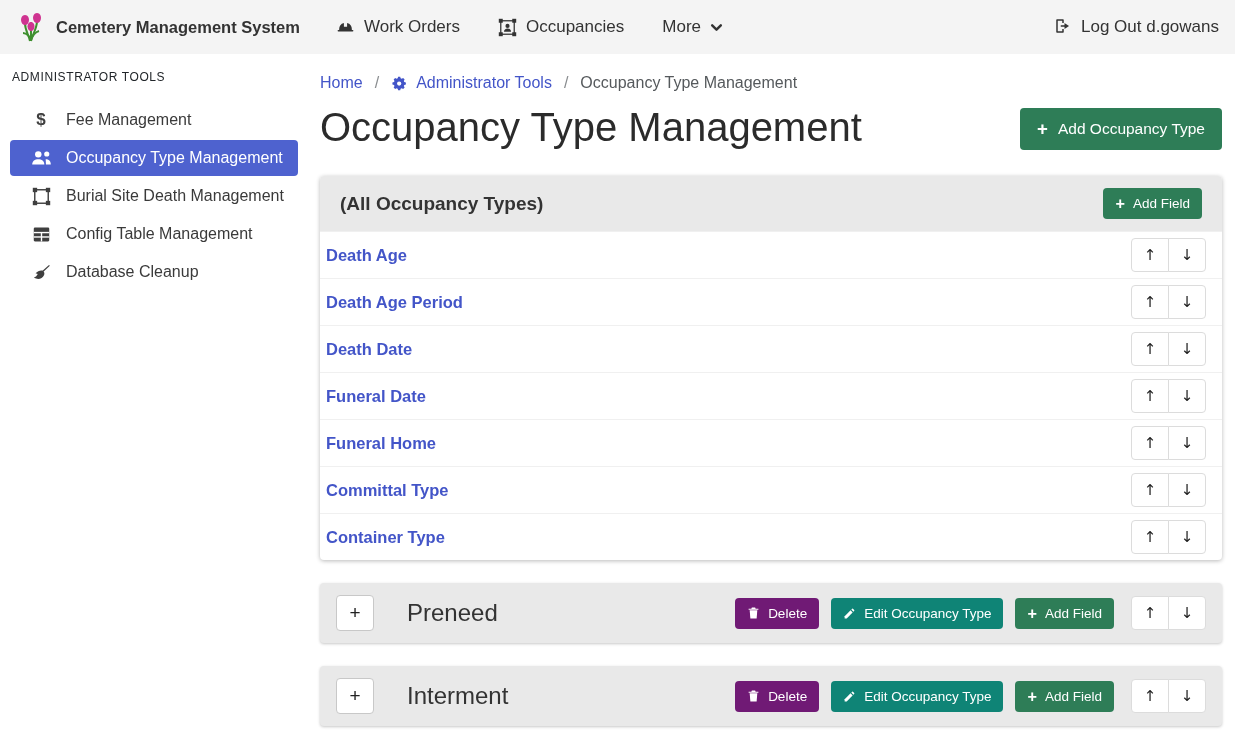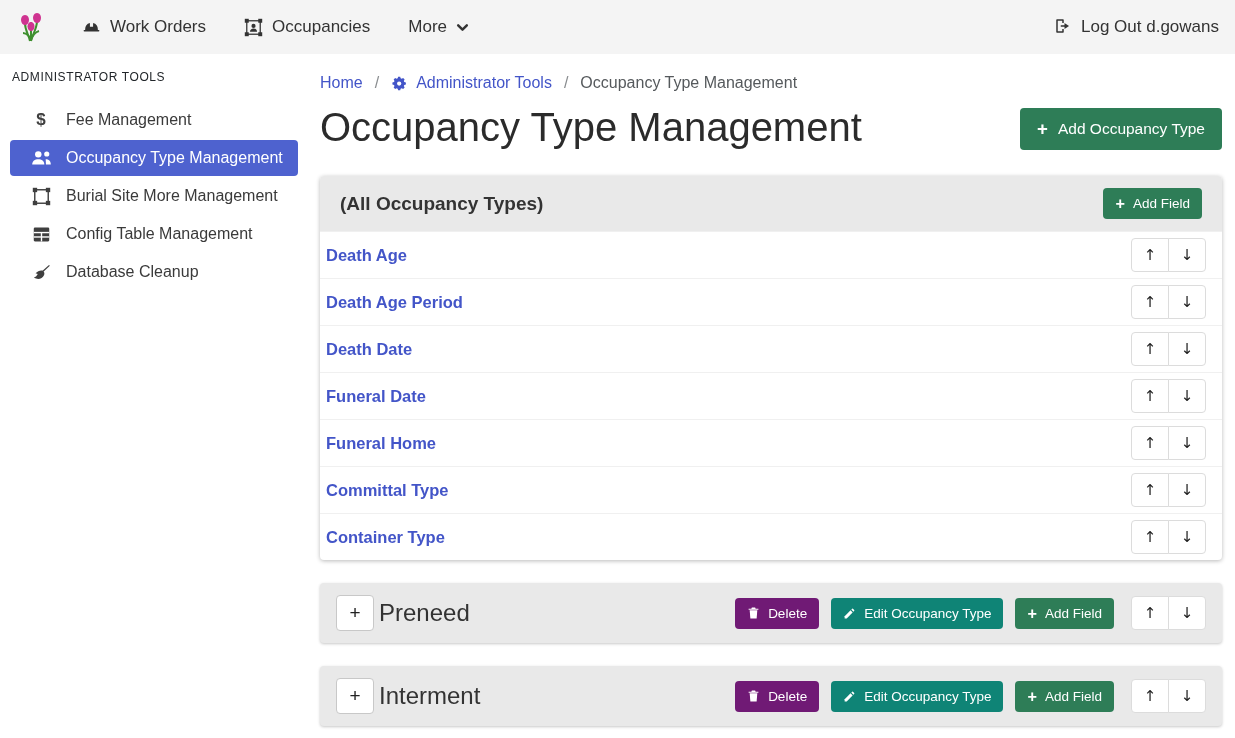--- a/index.html
+++ b/index.html
@@ -67,21 +67,21 @@
                font-size:15px; display:flex; align-items:center; justify-content:center;
                cursor:pointer; font-family:"DejaVu Sans",sans-serif; }
   .arrow-btn.up { border-radius:4px 0 0 4px; }
   .arrow-btn.down { border-radius:0 4px 4px 0; margin-left:-1px; }
 
   
   .section-bar { margin-top:23px; background:#e9e9e9; border-radius:4px; padding:12px 16px;
                  display:flex; align-items:center; box-shadow:0 1px 3px rgba(0,0,0,.22); }
   .expand-btn { width:38px; height:36px; background:#fff; border:1px solid #c8c8c8; border-radius:4px;
                 font-size:19px; color:#222; cursor:pointer; display:flex; align-items:center; justify-content:center; }
-  .section-title { font-size:24px; color:#333; margin-left:5px; flex:1; font-weight:400; }
+  .section-title { font-size:24px; color:#333; margin-left:33px; flex:1; font-weight:400; }
   .section-actions { display:flex; align-items:center; gap:12px; }
   .section-actions .arrow-group { margin-left:5px; }
 </style>
 </head>
 <body>
 
 <div class="navbar">
   <div class="brand">
     <span class="icn">
       <svg width="30" height="32" viewBox="0 0 30 32">
@@ -92,20 +92,21 @@
           <path d="M7 22 C11 22 14 26 15 29"></path>
           <path d="M23 20 C19 21 16 26 15 29"></path>
         </g>
         <g fill="#cf3390">
           <path d="M9 4c-3 0-4 3-4 5 0 3 2 5 4 5 2 0 4-2 4-5 0-2-1-5-4-5z"></path>
           <path d="M21 2c-3 0-4 3-4 5 0 3 2 5 4 5 2 0 4-2 4-5 0-2-1-5-4-5z"></path>
           <path d="M15 11c-2.5 0-3.5 2.5-3.5 4.5 0 2.5 1.5 4.5 3.5 4.5 2 0 3.5-2 3.5-4.5 0-2-1-4.5-3.5-4.5z"></path>
         </g>
       </svg>
     </span>
+    <span>Cemetery Management System</span>
   </div>
 
   <div class="nav-links">
     <span class="nav-link">
       <span class="icn">
         <svg width="19" height="19" viewBox="0 0 24 24" fill="#333">
           <path d="M4 15v-1a8 8 0 0 1 6-7.75V11h4V6.25A8 8 0 0 1 20 14v1h1a1 1 0 0 1 0 2H3a1 1 0 0 1 0-2h1z"></path>
         </svg>
       </span>
       <span>Work Orders</span>
@@ -177,21 +178,21 @@
           <svg width="19" height="19" viewBox="0 0 24 24">
             <rect x="3.5" y="3.5" width="17" height="17" fill="none" stroke="#3f3f3f" stroke-width="1.8"></rect>
             <g fill="#3f3f3f">
               <rect x="1" y="1" width="5.5" height="5.5"></rect>
                 <rect x="17.5" y="1" width="5.5" height="5.5"></rect>
               <rect x="1" y="17.5" width="5.5" height="5.5"></rect>
                 <rect x="17.5" y="17.5" width="5.5" height="5.5"></rect>
             </g>
           </svg>
         </span>
-        <span>Burial Site More Management</span>
+        <span>Burial Site Death Management</span>
       </div>
 
       <div class="side-item">
         <span class="sicon">
           <svg width="19" height="17" viewBox="0 0 24 22">
             <rect x="2" y="2" width="20" height="18" rx="1.5" fill="#3f3f3f"></rect>
             <g stroke="#fff" stroke-width="1.8">
               <path d="M2 8.5h20"></path>
                 <path d="M12 8.5V20"></path>
                 <path d="M2 14.2h20"></path>

